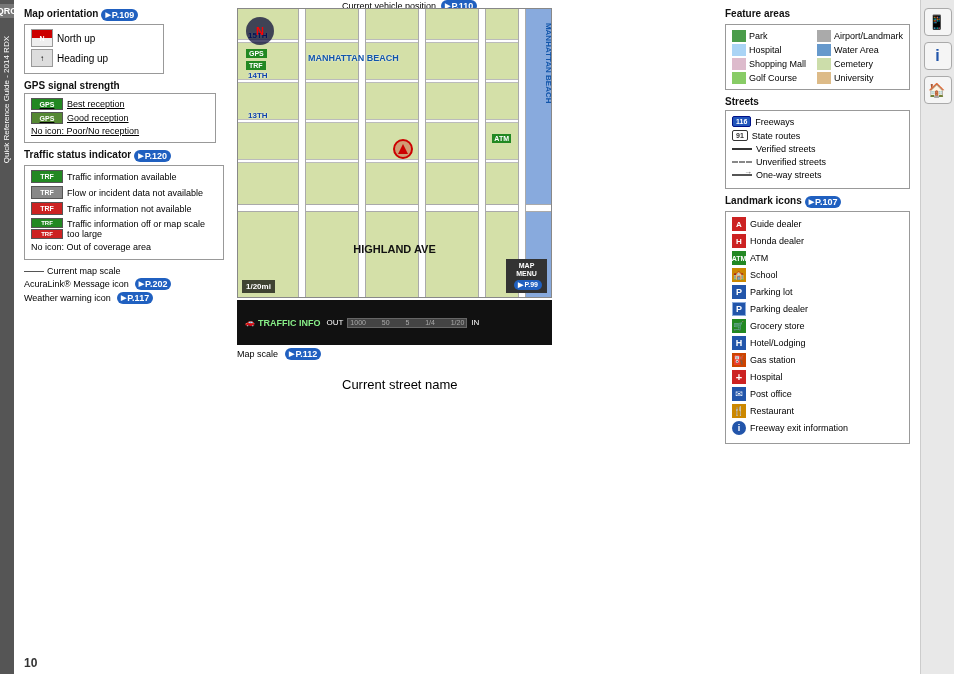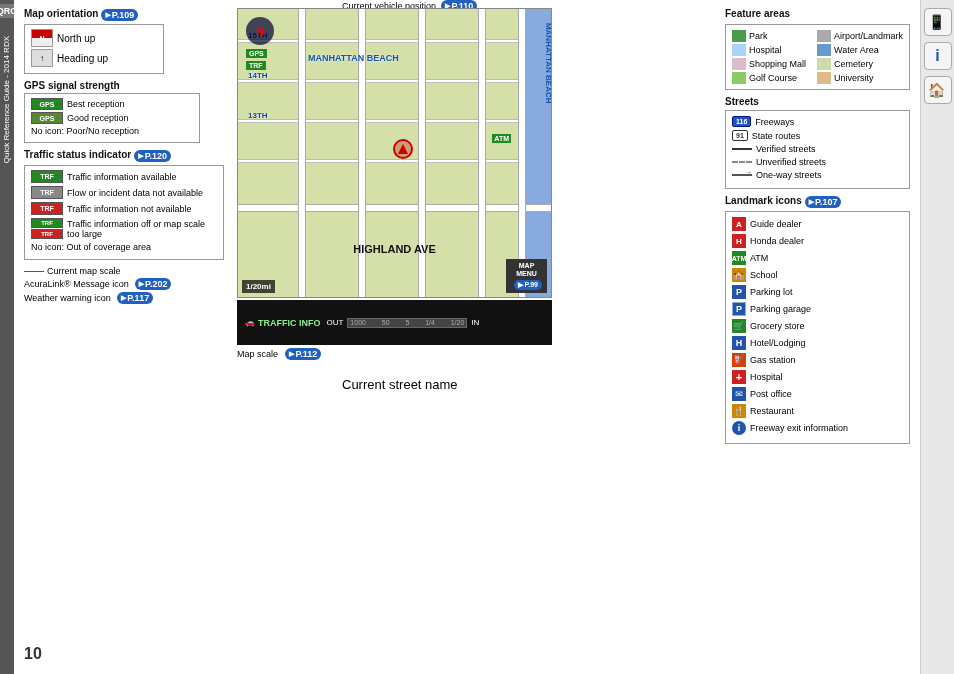--- a/index.html
+++ b/index.html
@@ -131,22 +131,23 @@
     .heading-icon {
       background: #ddd;
       font-size: 8px;
     }
 
     
     .gps-section {
       margin-top: 4px;
     }
     .gps-box {
-      width: 176px;
-      font-size: 9px;
+      width: 192px;
+      font-size: 9px;
+      text-decoration: underline;
     }
     .gps-item {
       display: flex;
       align-items: center;
       gap: 4px;
       margin-bottom: 2px;
     }
     .gps-bar {
       width: 32px;
       height: 12px;
@@ -449,23 +450,23 @@
       display: flex;
       align-items: center;
       justify-content: center;
       font-size: 10px;
       flex-shrink: 0;
     }
 
     
     .page-bottom {
       position: absolute;
-      bottom: 11px;
+      bottom: 4px;
       left: 10px;
-      font-size: 16px;
+      font-size: 12px;
       font-weight: bold;
       color: #333;
       text-align: center;
     }
 
     
     .right-sidebar {
       width: 34px;
       background: #e8e8e8;
       border-left: 1px solid #ccc;
@@ -777,21 +778,21 @@
         <div class="landmark-item">
           <div class="lm-icon" style="background:#cc8800;color:white;font-size:9px;">🏫</div>
           <span>School</span>
         </div>
         <div class="landmark-item">
           <div class="lm-icon" style="background:#2255aa;color:white;font-size:9px;font-weight:bold;">P</div>
           <span>Parking lot</span>
         </div>
         <div class="landmark-item">
           <div class="lm-icon" style="background:#2255aa;color:white;font-size:9px;font-weight:bold;border:1px solid #88aadd;">P</div>
-          <span>Parking garage</span>
+          <span>Parking dealer</span>
         </div>
         <div class="landmark-item">
           <div class="lm-icon" style="background:#228822;color:white;font-size:9px;">🛒</div>
           <span>Grocery store</span>
         </div>
         <div class="landmark-item">
           <div class="lm-icon" style="background:#2255aa;color:white;font-size:9px;font-weight:bold;">H</div>
           <span>Hotel/Lodging</span>
         </div>
         <div class="landmark-item">

